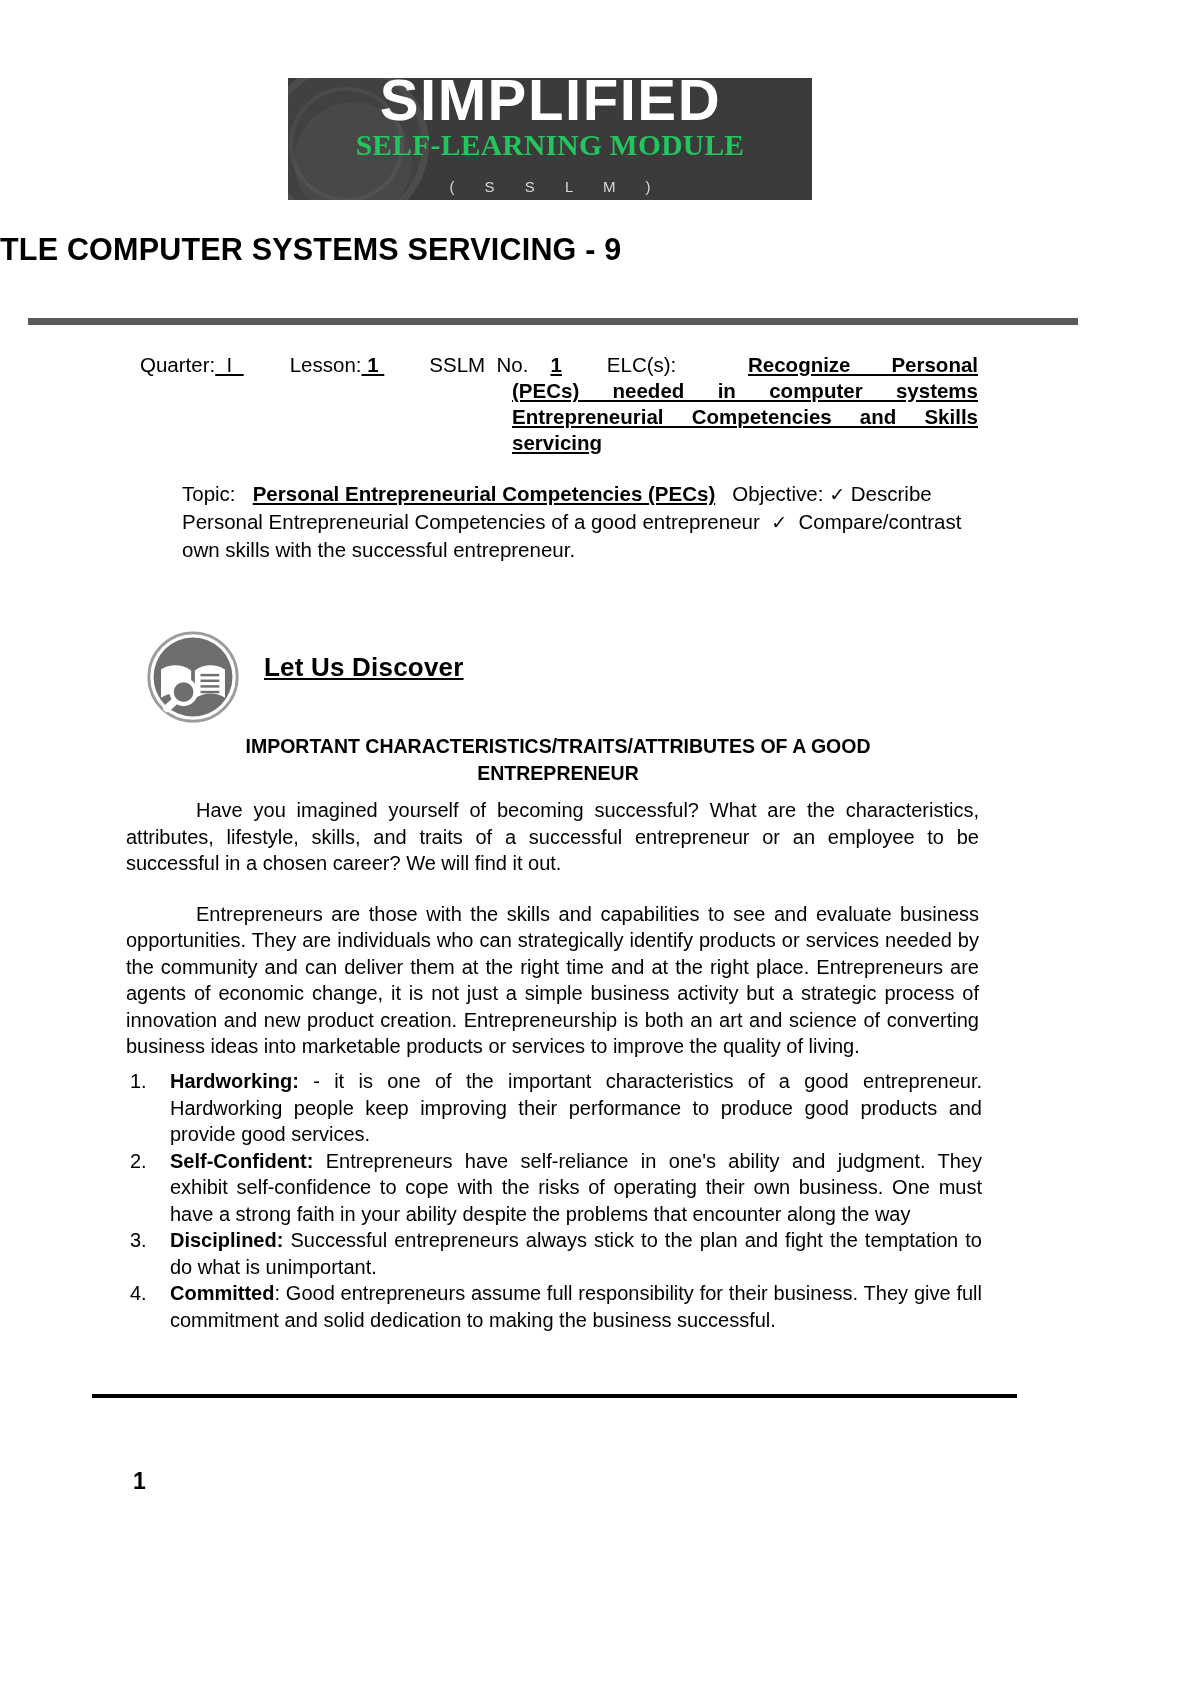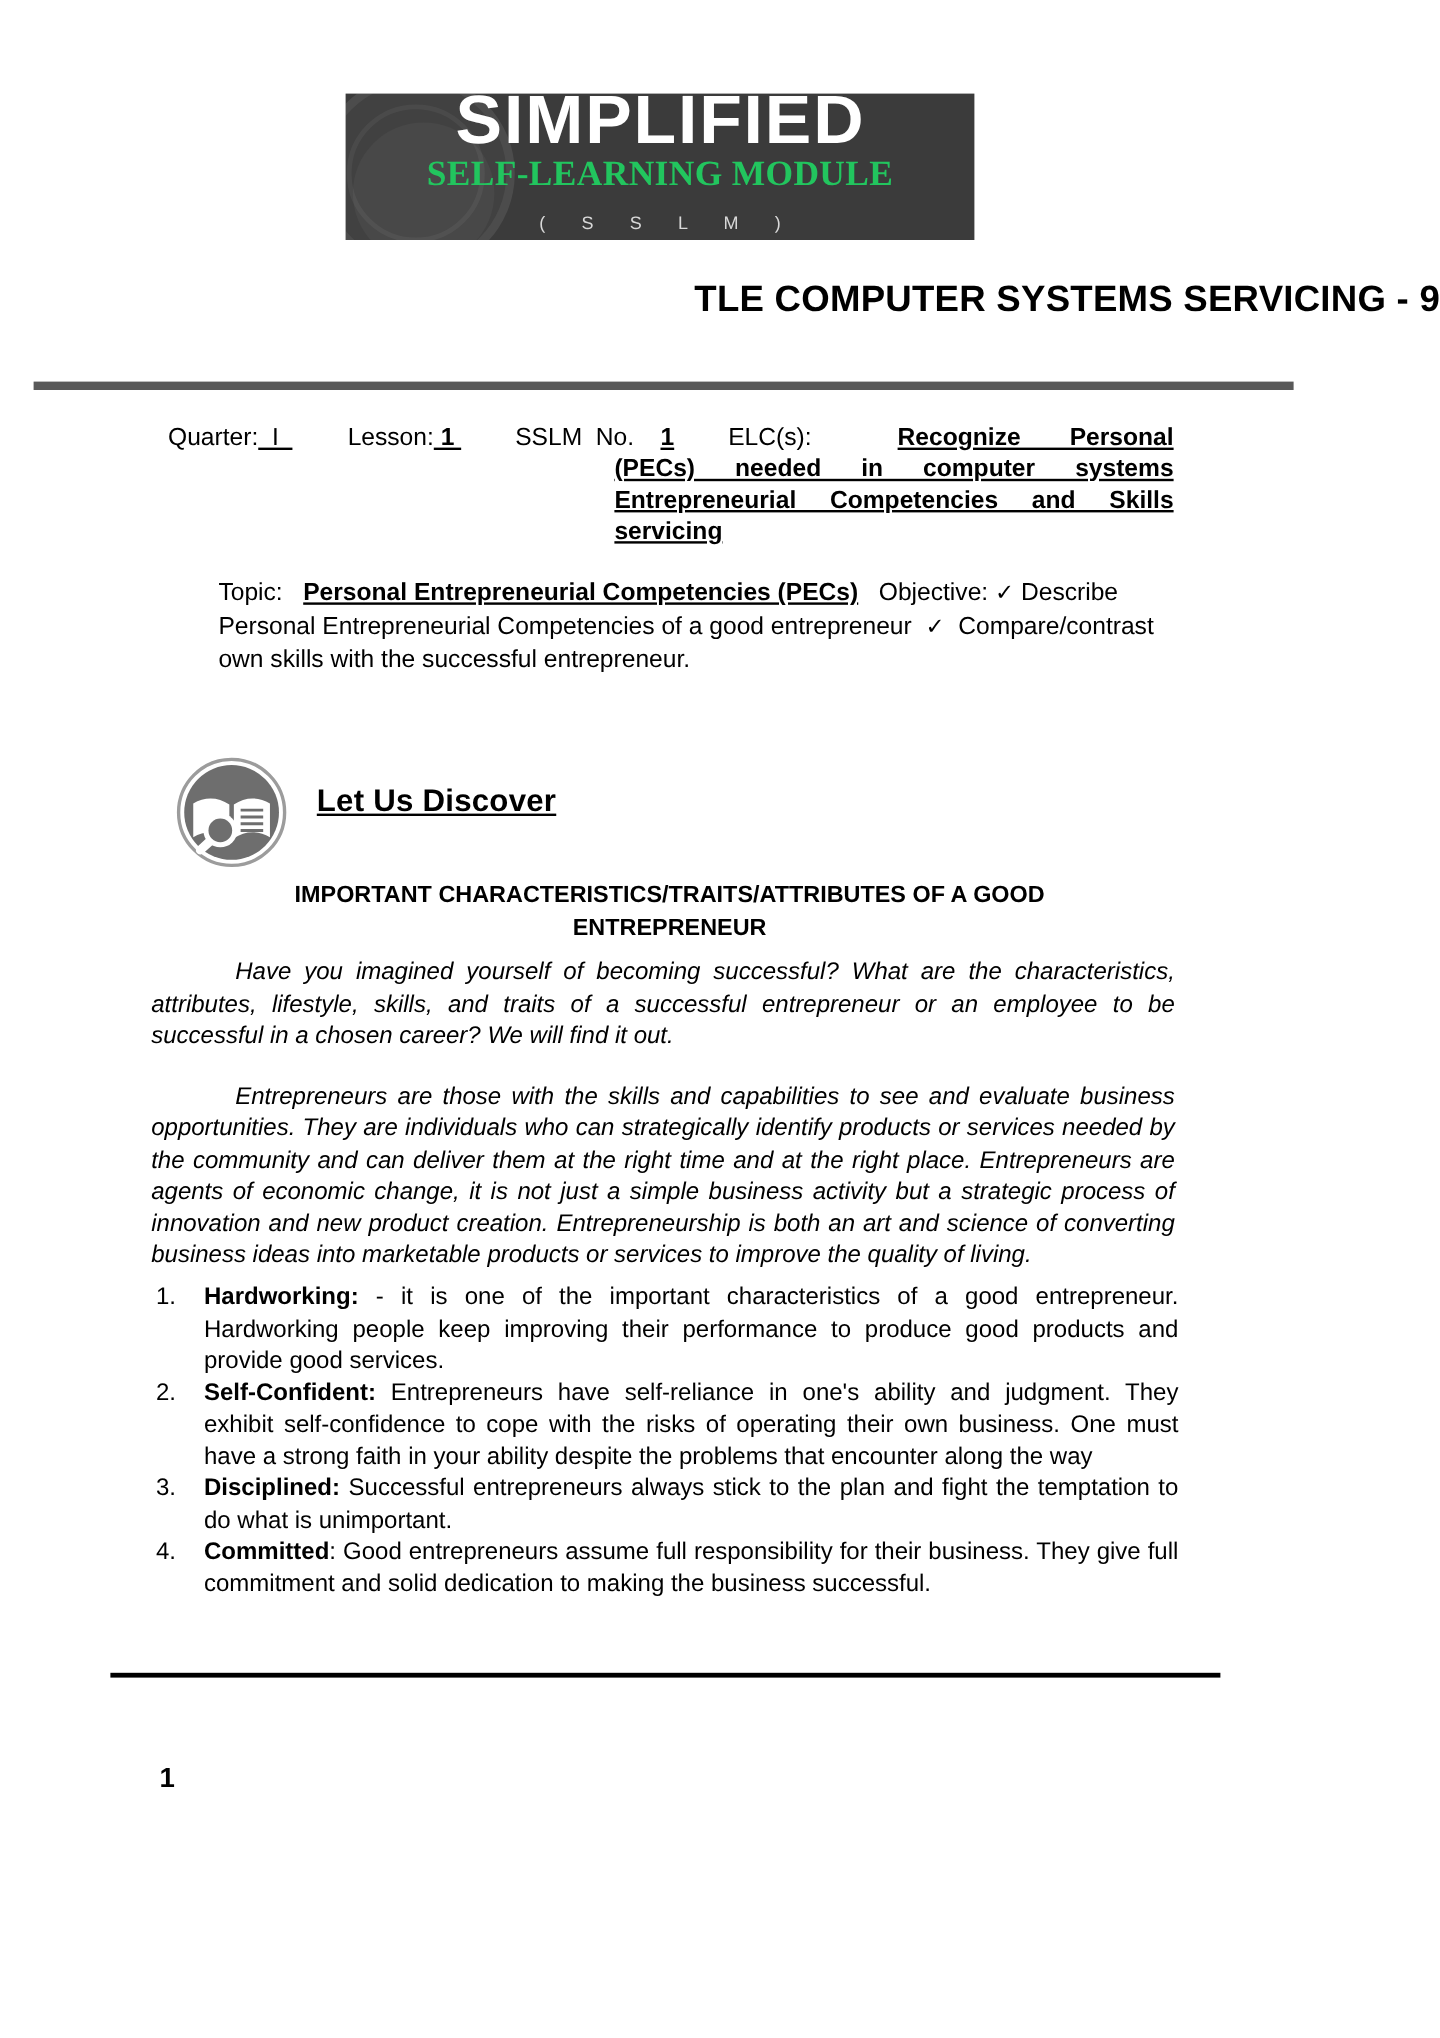--- a/index.html
+++ b/index.html
@@ -106,21 +106,21 @@
     margin: 12px;
     padding-left: 13px;
   }
 
   
   .main-title {
     position: absolute;
     left: 0;
     top: 232px;
     width: 1200px;
-    text-align: right;
+    text-align: left;
     font-size: 30.5px;
     font-weight: bold;
     letter-spacing: 0.2px;
   }
 
   
   .title-rule {
     position: absolute;
     left: 28px;
     top: 318px;
@@ -226,21 +226,20 @@
     left: 126px;
     top: 797px;
     width: 853px;
     font-size: 20px;
     line-height: 26.5px;
   }
   .para {
     text-align: justify;
     margin: 0 0 24px 0;
     text-indent: 70px;
-    font-style: italic;
   }
   .para.tight { margin-bottom: 0; }
 
   
   .num-list {
     position: absolute;
     left: 126px;
     top: 1068px;
     width: 856px;
     font-size: 20px;

